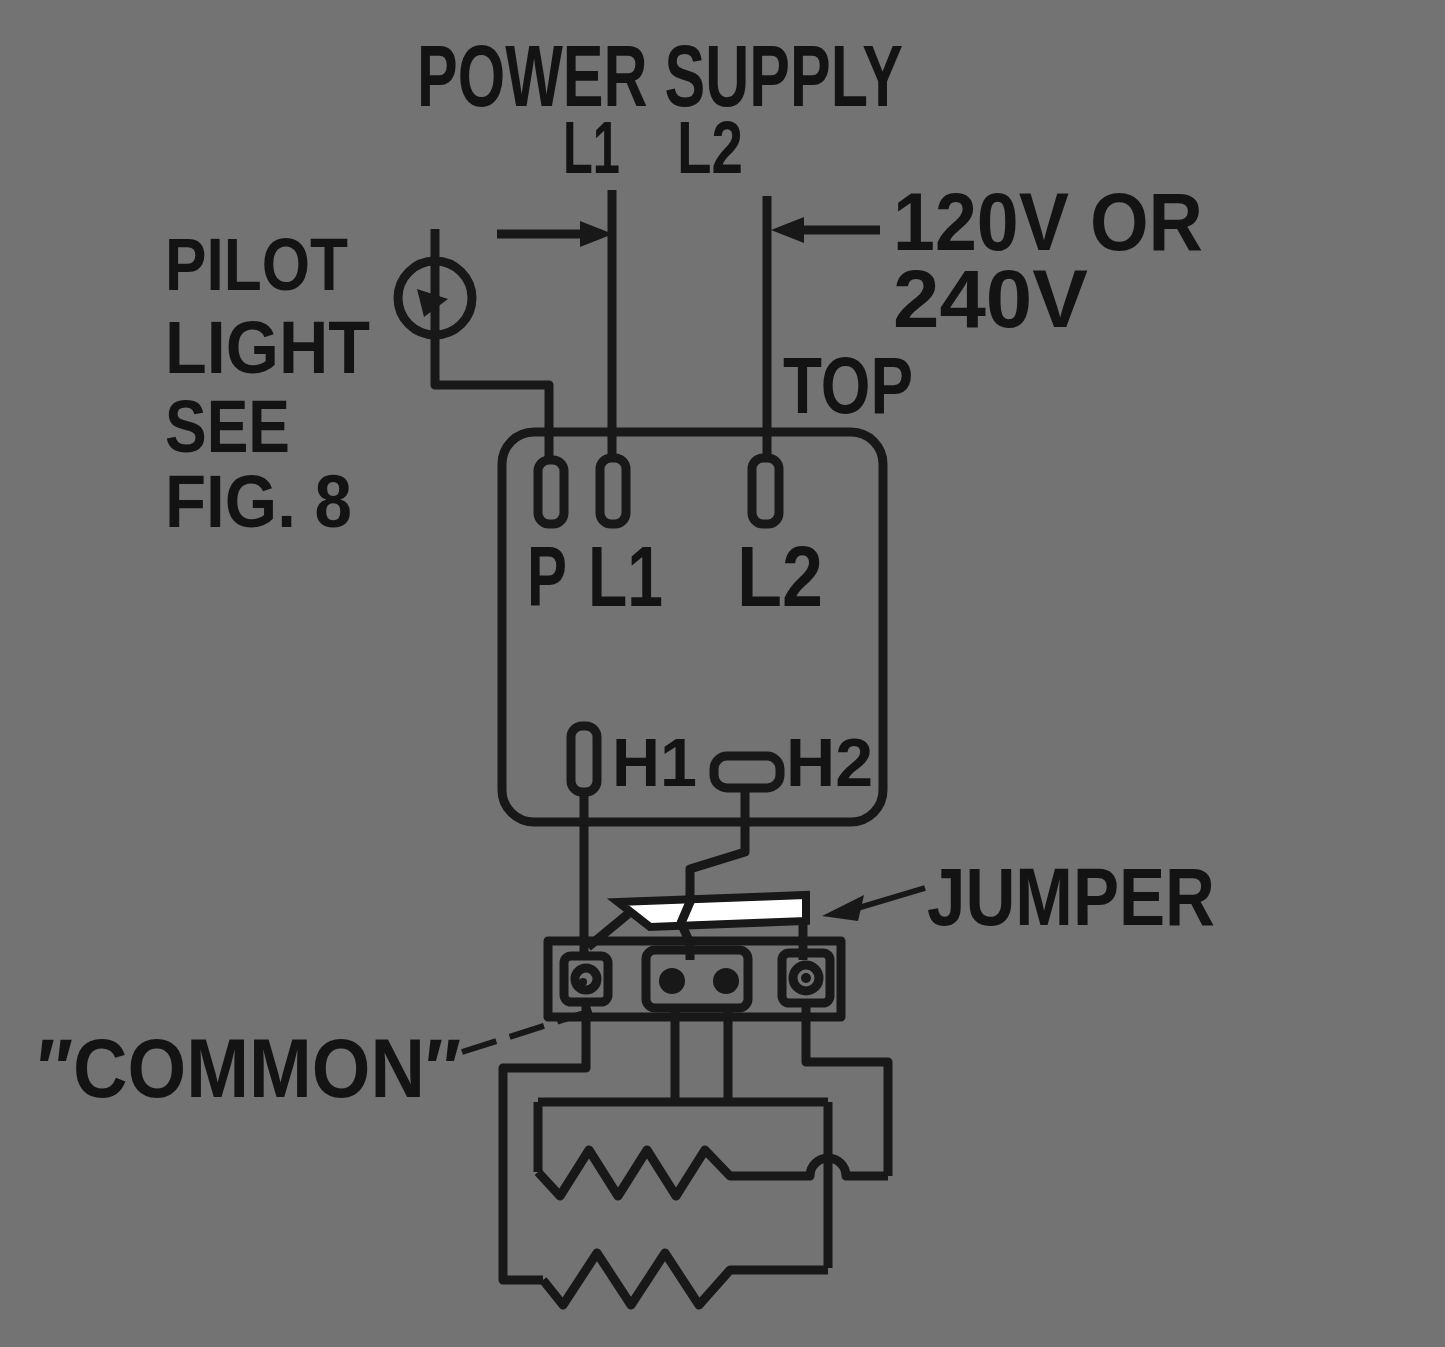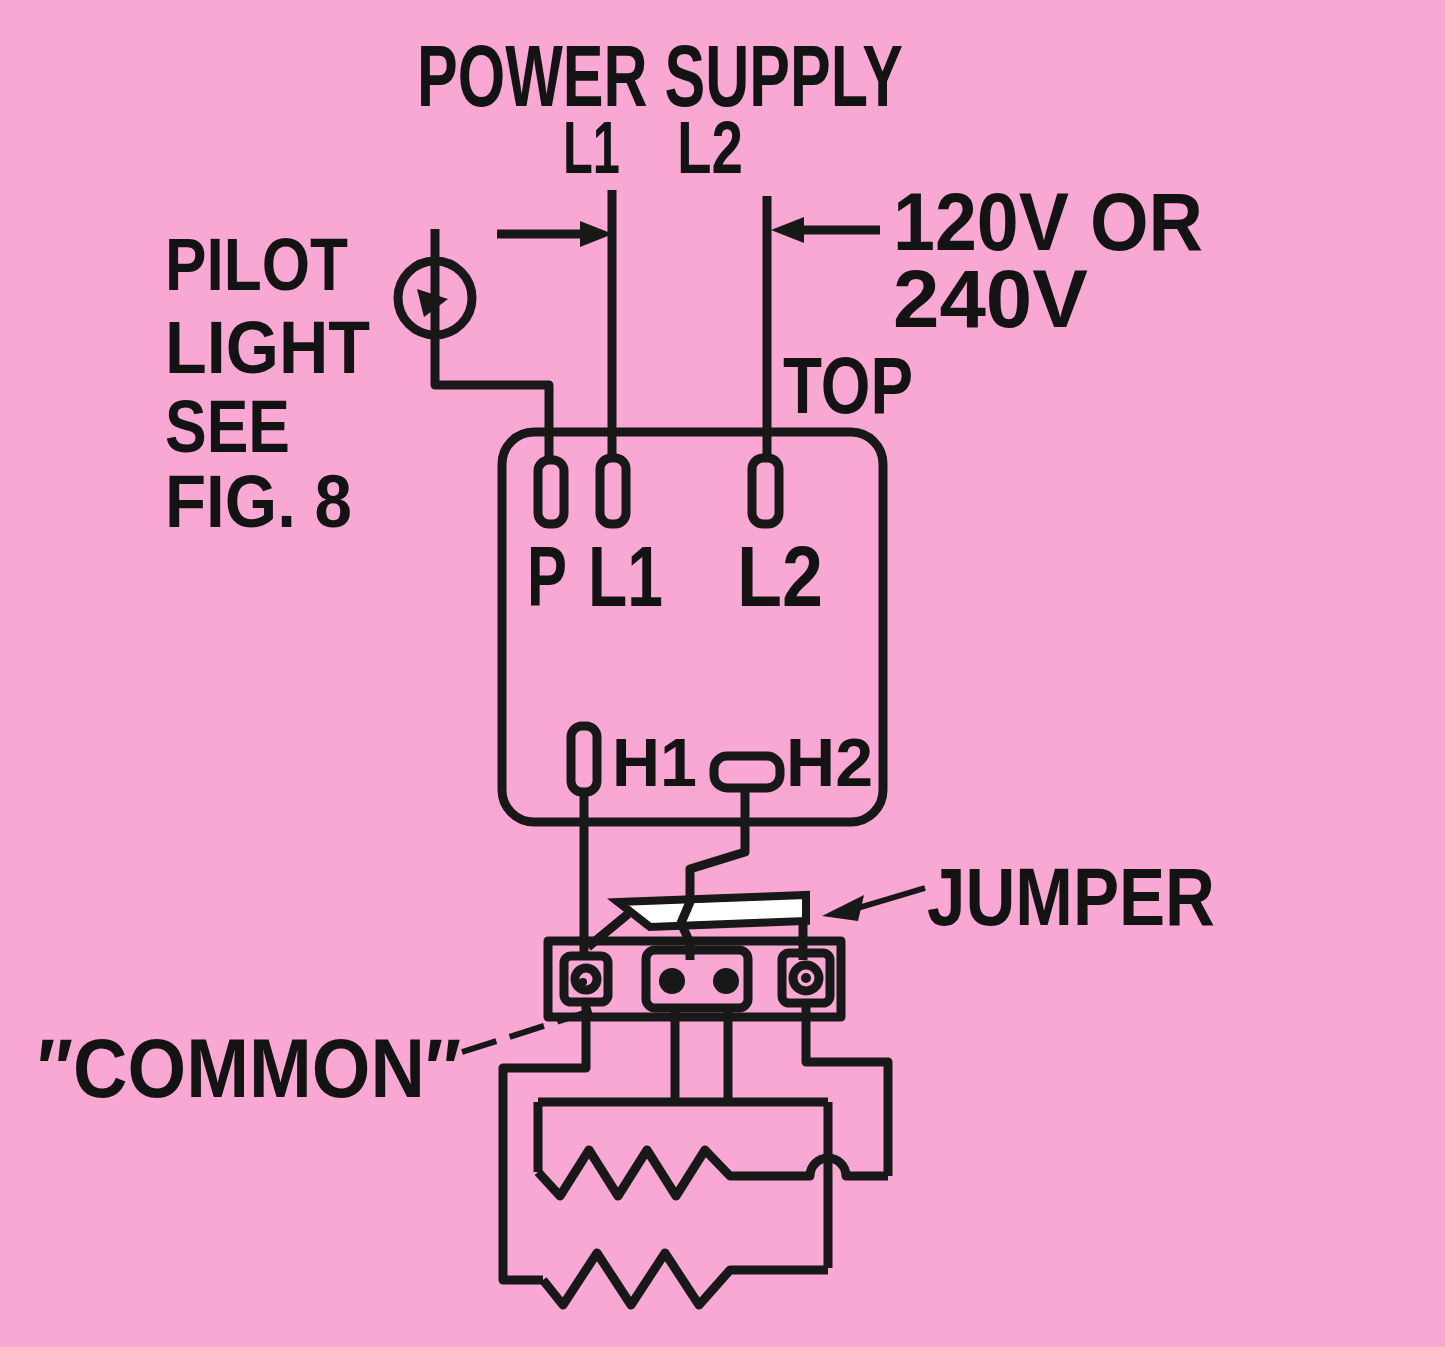--- a/index.html
+++ b/index.html
@@ -1,16 +1,16 @@
 <!DOCTYPE html>
 <html><head>
 <meta charset="utf-8">
 <style>
   html,body{margin:0;padding:0;background:#ffffff;}
-  .sheet{position:relative;width:1445px;height:1347px;background:#f9a8d4;overflow:hidden;}
+  .sheet{position:relative;width:1445px;height:1347px;background:#737373;overflow:hidden;}
   .sheet svg{display:block;width:100%;height:100%;filter:blur(0.55px) contrast(1.04);}
   text{font-family:"Liberation Sans","DejaVu Sans",sans-serif;font-weight:700;fill:#171717;}
   .ln{stroke:#1c1c1c;stroke-width:9;fill:none;stroke-linejoin:round;}
   .thin{stroke:#1c1c1c;stroke-width:6;fill:none;}
   .solid{fill:#1c1c1c;stroke:none;}
 </style>
 </head>
 <body>
 
 <div class="sheet">

